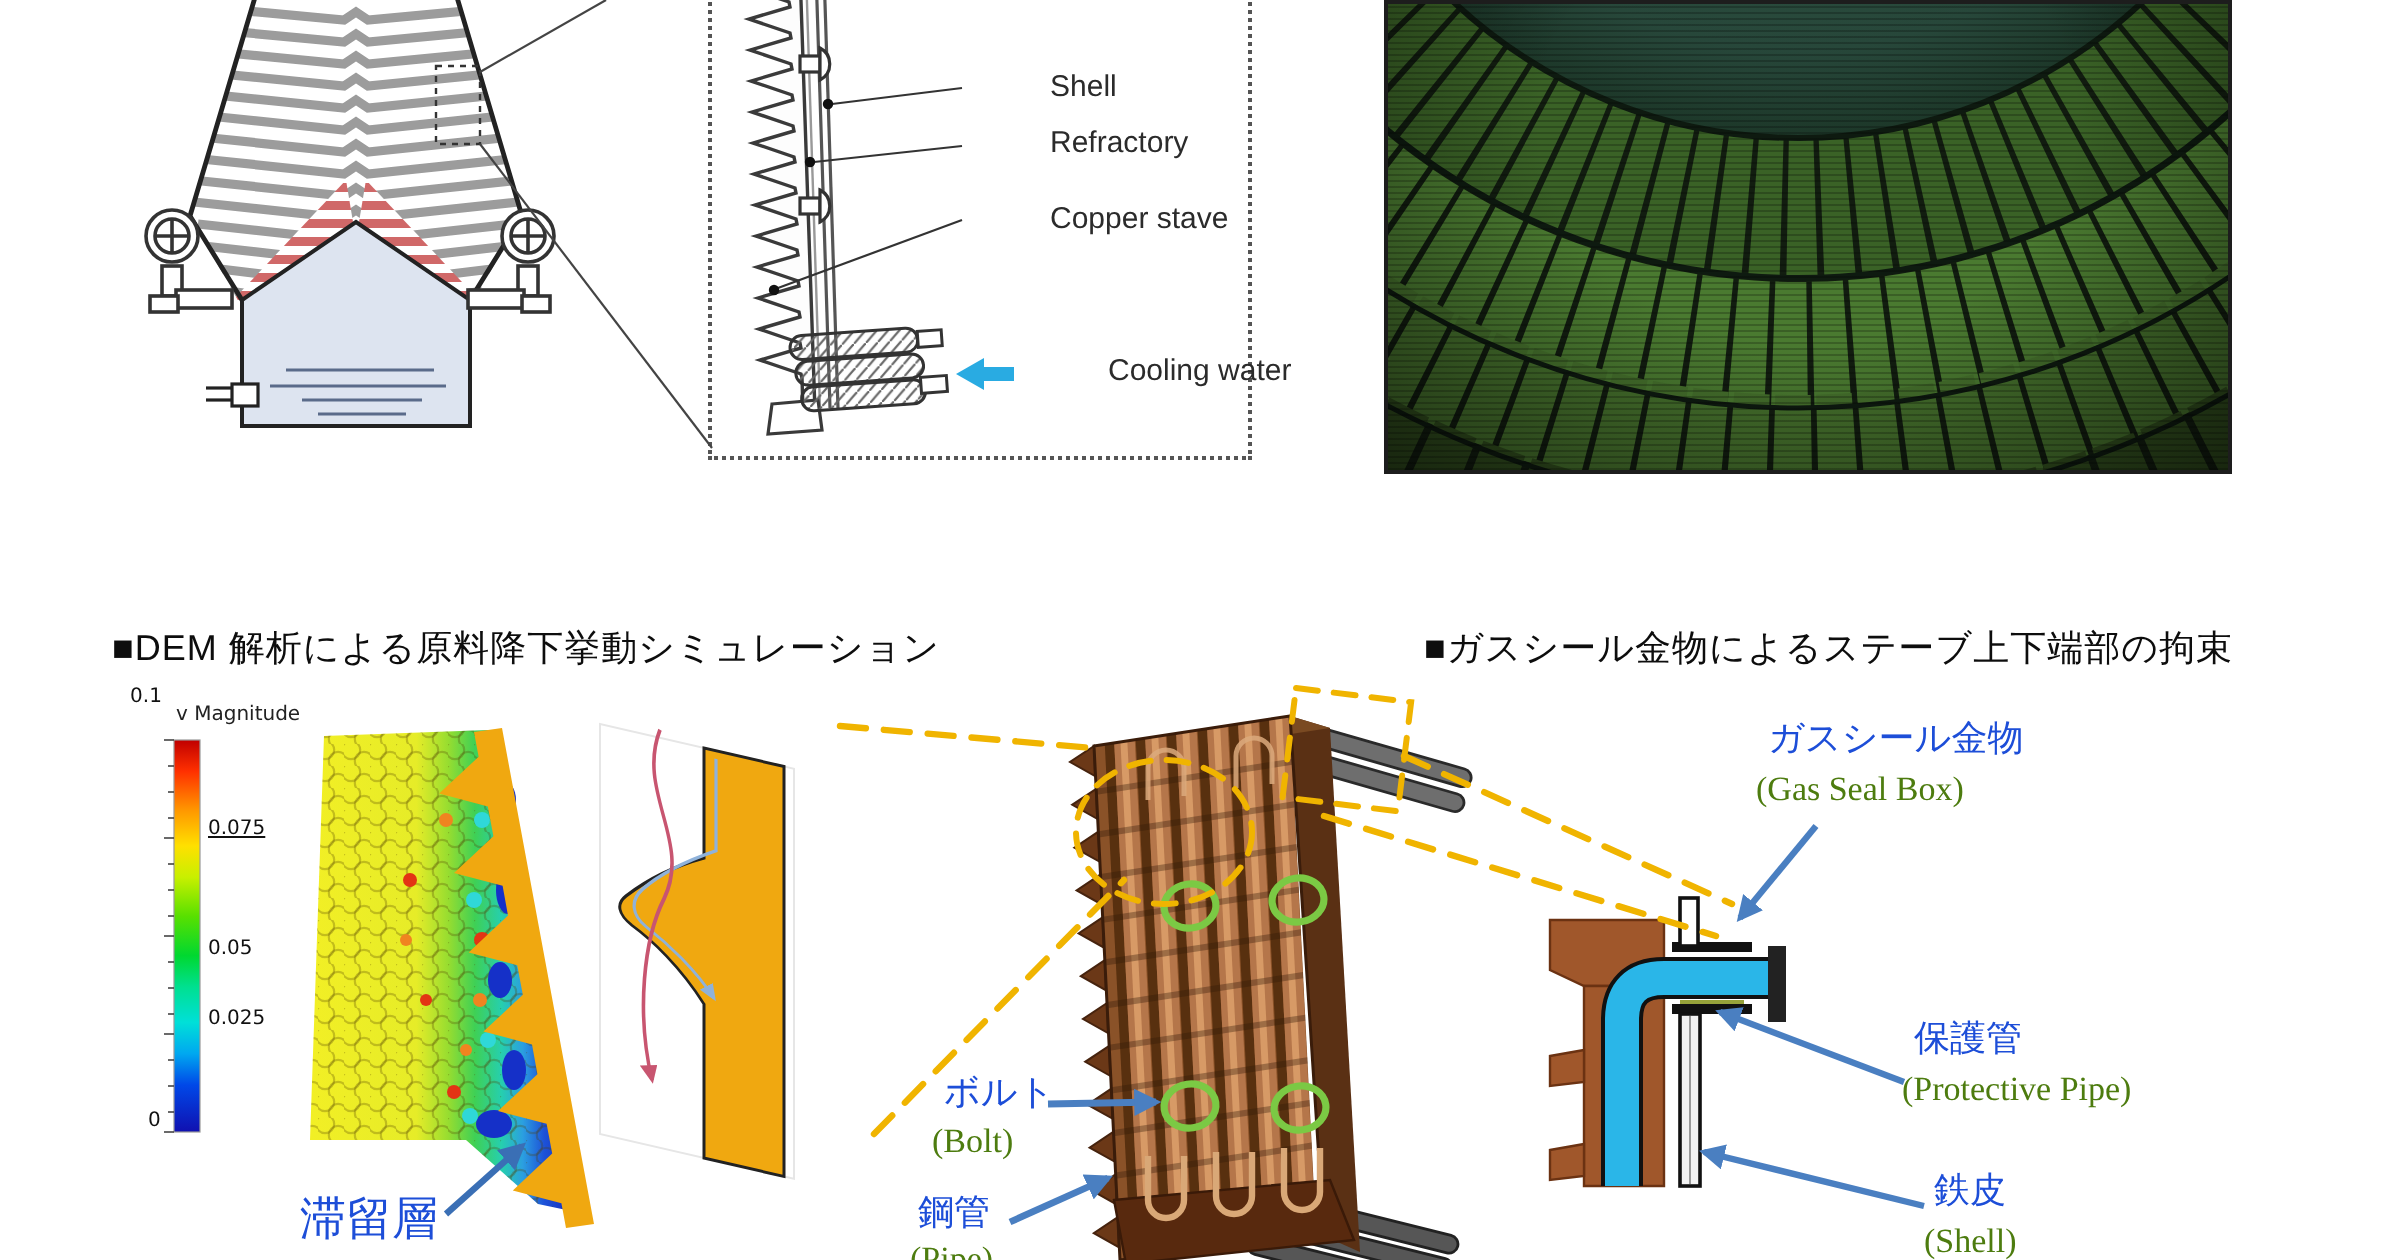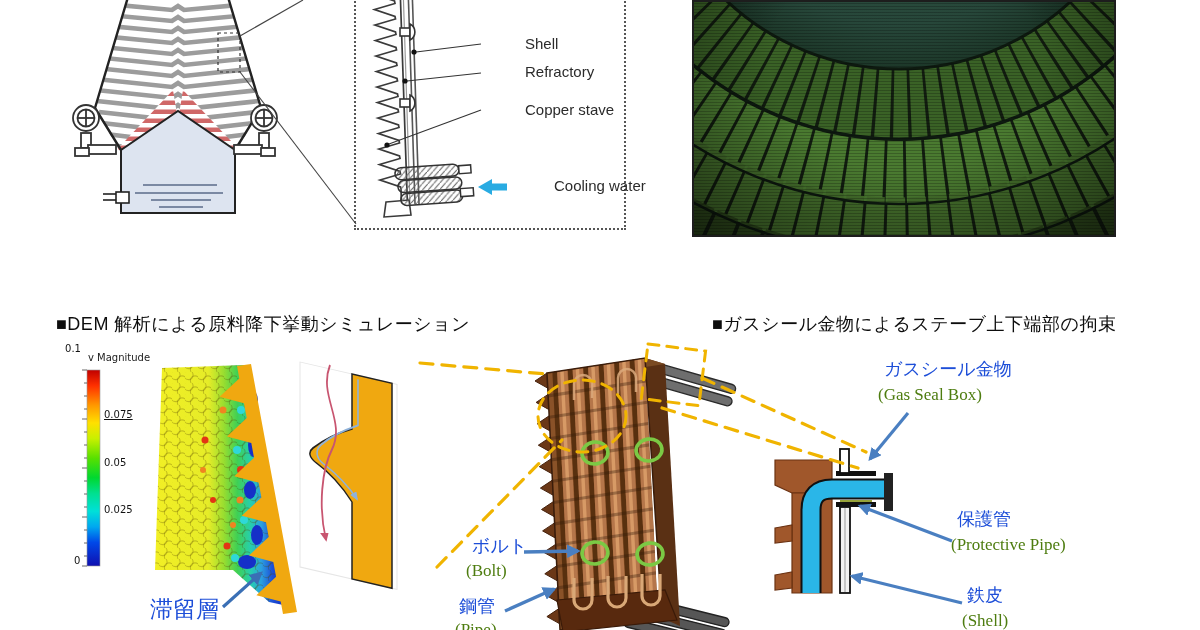--- a/index.html
+++ b/index.html
@@ -294,21 +294,21 @@
                C 24,72 38,62 52,55 Z" fill="#f0a810" stroke="#222" stroke-width="1.5"></path>
       <path d="M 58,4 L 58,50 C 44,58 30,68 21,78 C 15,85 16,92 23,96 C 34,102 48,112 57,124" fill="none" stroke="#8fb2da" stroke-width="1.6" marker-end="url(#alDem)"></path>
       <path d="M 30,-4 C 18,30 46,48 32,80 C 22,102 18,140 26,172" fill="none" stroke="#c85570" stroke-width="1.8" marker-end="url(#arDem)"></path>
     </g>
 
     <line x1="168" y1="257" x2="206" y2="223" stroke="#3a6fb5" stroke-width="3.2" marker-end="url(#abDem)"></line>
   </svg>
   <div class="lbl cbtitle" style="left:88px;top:352px;">v Magnitude</div>
   <div class="lbl tick" style="left:62px;top:343px;width:22px;text-align:center;">0.1</div>
   <div class="lbl tick" style="left:104px;top:409px;text-decoration:underline;">0.075</div>
-  <div class="lbl tick" style="left:104px;top:457px;">0.05</div>
+  <div class="lbl tick" style="left:104px;top:469px;">0.05</div>
   <div class="lbl tick" style="left:104px;top:504px;">0.025</div>
   <div class="lbl tick" style="left:74px;top:555px;">0</div>
   <div class="lbl serif18" style="left:150px;top:597px;font-size:23px;">滞留層</div>
 
   <svg class="abs" style="left:430px;top:328px;" width="320" height="302" viewBox="0 0 320 302">
     <defs>
       <marker id="abStave" viewBox="0 0 10 10" refX="8" refY="5" markerWidth="4" markerHeight="4" orient="auto">
         <path d="M0,0 L10,5 L0,10 Z" fill="#4a7fc1"></path>
       </marker>
     </defs>

